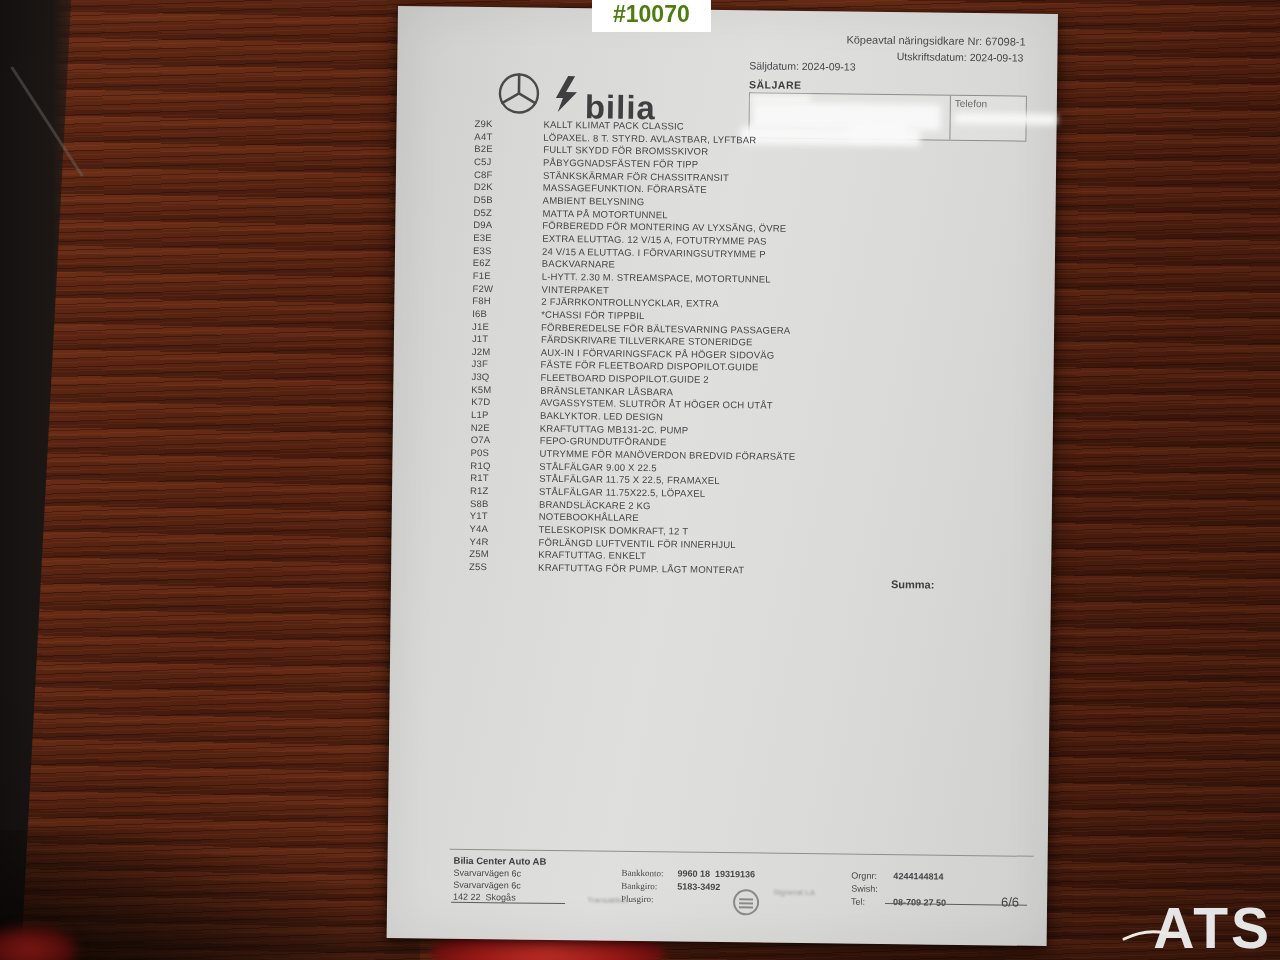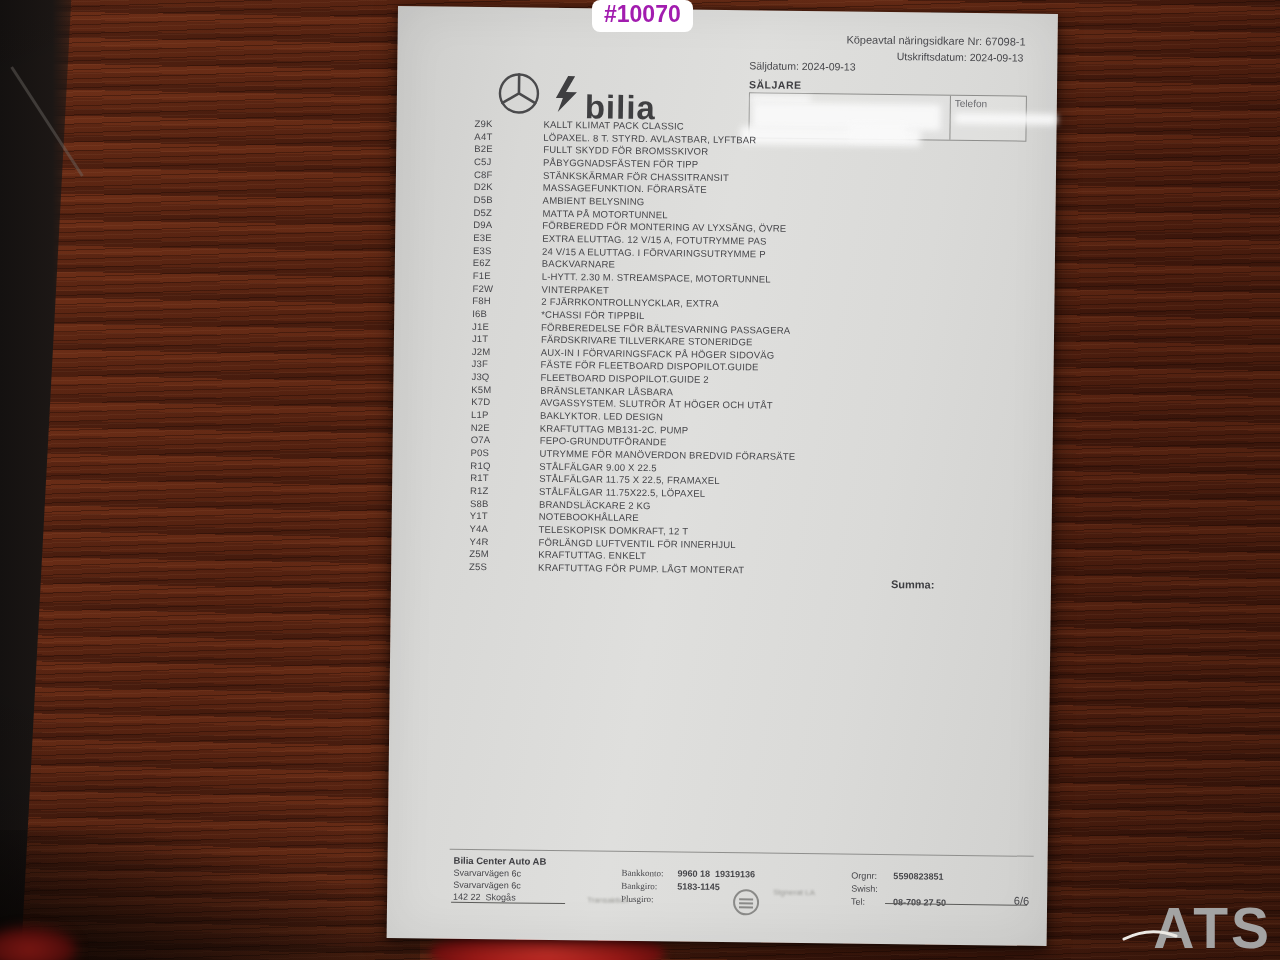--- a/index.html
+++ b/index.html
@@ -89,34 +89,34 @@
   .f-addr2 { left:4px; top:30px; }
   .f-addr3 { left:4px; top:42px; }
   .f-col2 { left:172px; }
   .f-col3 { left:402px; }
   .f-r1 { top:16px; } .f-r2 { top:29px; } .f-r3 { top:42px; }
   .f-lab { display:inline-block; min-width:56px; position:static;font-family:Liberation Serif, serif; }
   .f-lab3 { display:inline-block; min-width:42px; position:static; }
   .f-val { position:static; white-space:pre;font-weight:bold; }
   .sig-line1 { left:2px; top:52px; width:114px; border-top:1px solid #5c5c5a; }
   .sig-line2 { left:436px; top:48px; width:142px; border-top:1px solid #5c5c5a; }
-  .f-page { right:4px; top:38px; font-size:11px; }
+  .f-page { right:14px; top:38px; font-size:13px; }
   .faint { color:#989894; filter:blur(0.8px); font-size:8px; white-space:pre; }
   .f-trans { left:138px; top:44px; }
   .f-sign { left:324px; top:34px; }
   .stamp { left:284px; top:36px; width:26px; height:26px; border:2px solid #6f6f6d; border-radius:50%;
     opacity:.75; }
   .stamp i { position:absolute; left:4px; right:4px; height:2px; background:#6f6f6d; }
   .stamp i:nth-child(1){ top:7px; } .stamp i:nth-child(2){ top:11px; } .stamp i:nth-child(3){ top:15px; }
 
   
-  .photo-tag { position:absolute; left:592px; top:0; background:#ffffff; padding:1px 12px 4px;
-    font-size:23px; font-weight:bold; color:#a21caf;border-radius:8px; }
+  .photo-tag { position:absolute; left:592px; top:0; background:#ffffff; padding:1px 21px 4px;
+    font-size:23px; font-weight:bold; color:#4d7c0f; }
   .ats { position:absolute; right:8px; bottom:0px; font-size:57px; font-weight:bold;
-    color:#a3a3a3; letter-spacing:3px; line-height:1.1; }
+    color:#e5e5e5; letter-spacing:3px; line-height:1.1; }
   .ats-swoosh { position:absolute; right:102px; bottom:16px; width:56px; height:14px; }
 </style>
 </head>
 <body>
 
 <div class="wood-bg"></div>
 <div class="floor-strip"></div>
 <div class="grout-line"></div>
 <div class="bl-dark"></div>
 <div class="wood-vignette"></div>
@@ -302,24 +302,24 @@
 
   <div class="summa">Summa:</div>
 
   <div class="footer">
     <div class="f-line f-company">Bilia Center Auto AB</div>
     <div class="f-line f-addr1">Svarvarvägen 6c</div>
     <div class="f-line f-addr2">Svarvarvägen 6c</div>
     <div class="f-line f-addr3">142 22  Skogås</div>
 
     <div class="f-line f-col2 f-r1"><span class="f-lab">Bankkonto:</span><span class="f-val">9960 18  19319136</span></div>
-    <div class="f-line f-col2 f-r2"><span class="f-lab">Bankgiro:</span><span class="f-val">5183-1145</span></div>
+    <div class="f-line f-col2 f-r2"><span class="f-lab">Bankgiro:</span><span class="f-val">5183-3492</span></div>
     <div class="f-line f-col2 f-r3"><span class="f-lab">Plusgiro:</span></div>
 
-    <div class="f-line f-col3 f-r1"><span class="f-lab3">Orgnr:</span><span class="f-val">5590823851</span></div>
+    <div class="f-line f-col3 f-r1"><span class="f-lab3">Orgnr:</span><span class="f-val">4244144814</span></div>
     <div class="f-line f-col3 f-r2"><span class="f-lab3">Swish:</span></div>
     <div class="f-line f-col3 f-r3"><span class="f-lab3">Tel:</span><span class="f-val">08-709 27 50</span></div>
 
     <div class="sig-line1"></div>
     <div class="sig-line2"></div>
     <div class="faint f-trans">Transaktion</div>
     <div class="stamp">
         <i></i>
         <i></i>
         <i></i>

